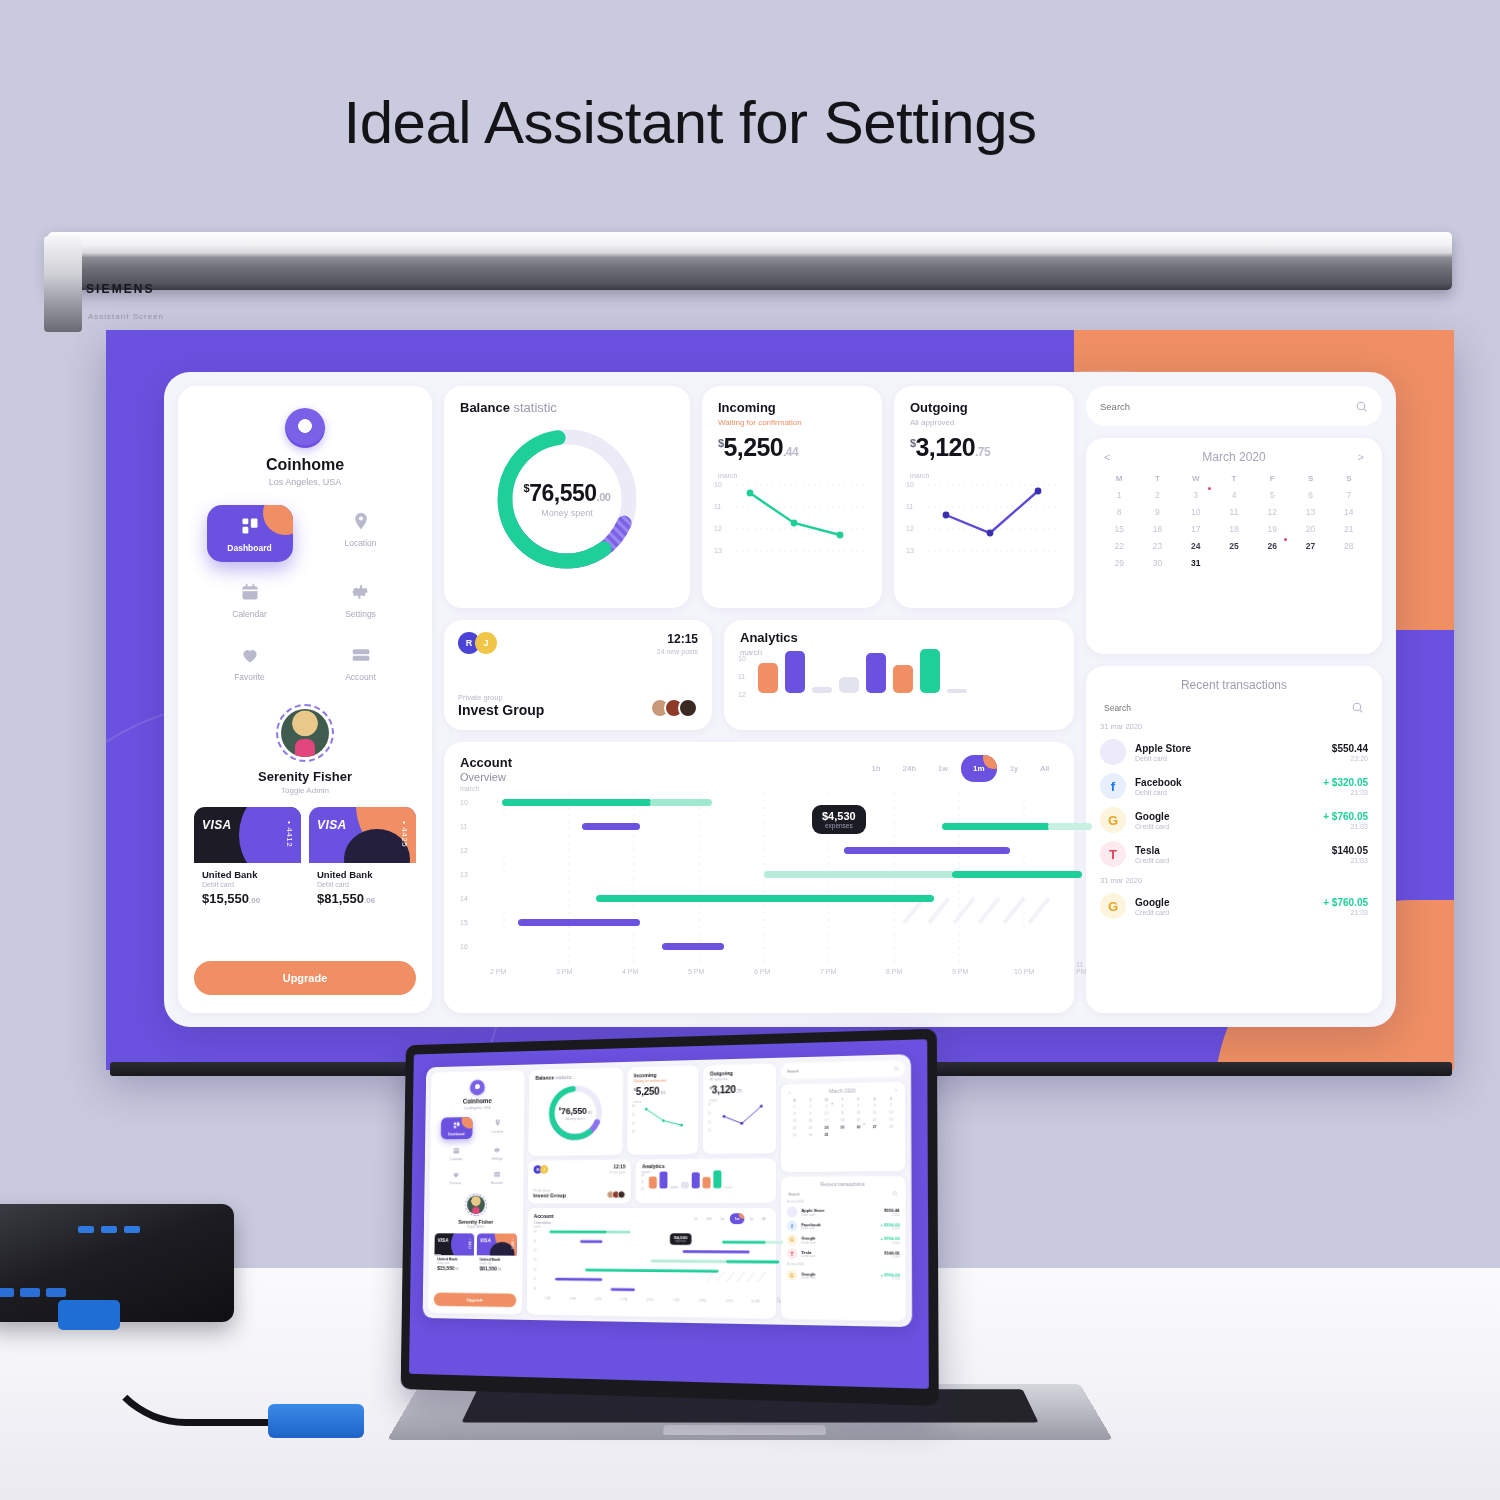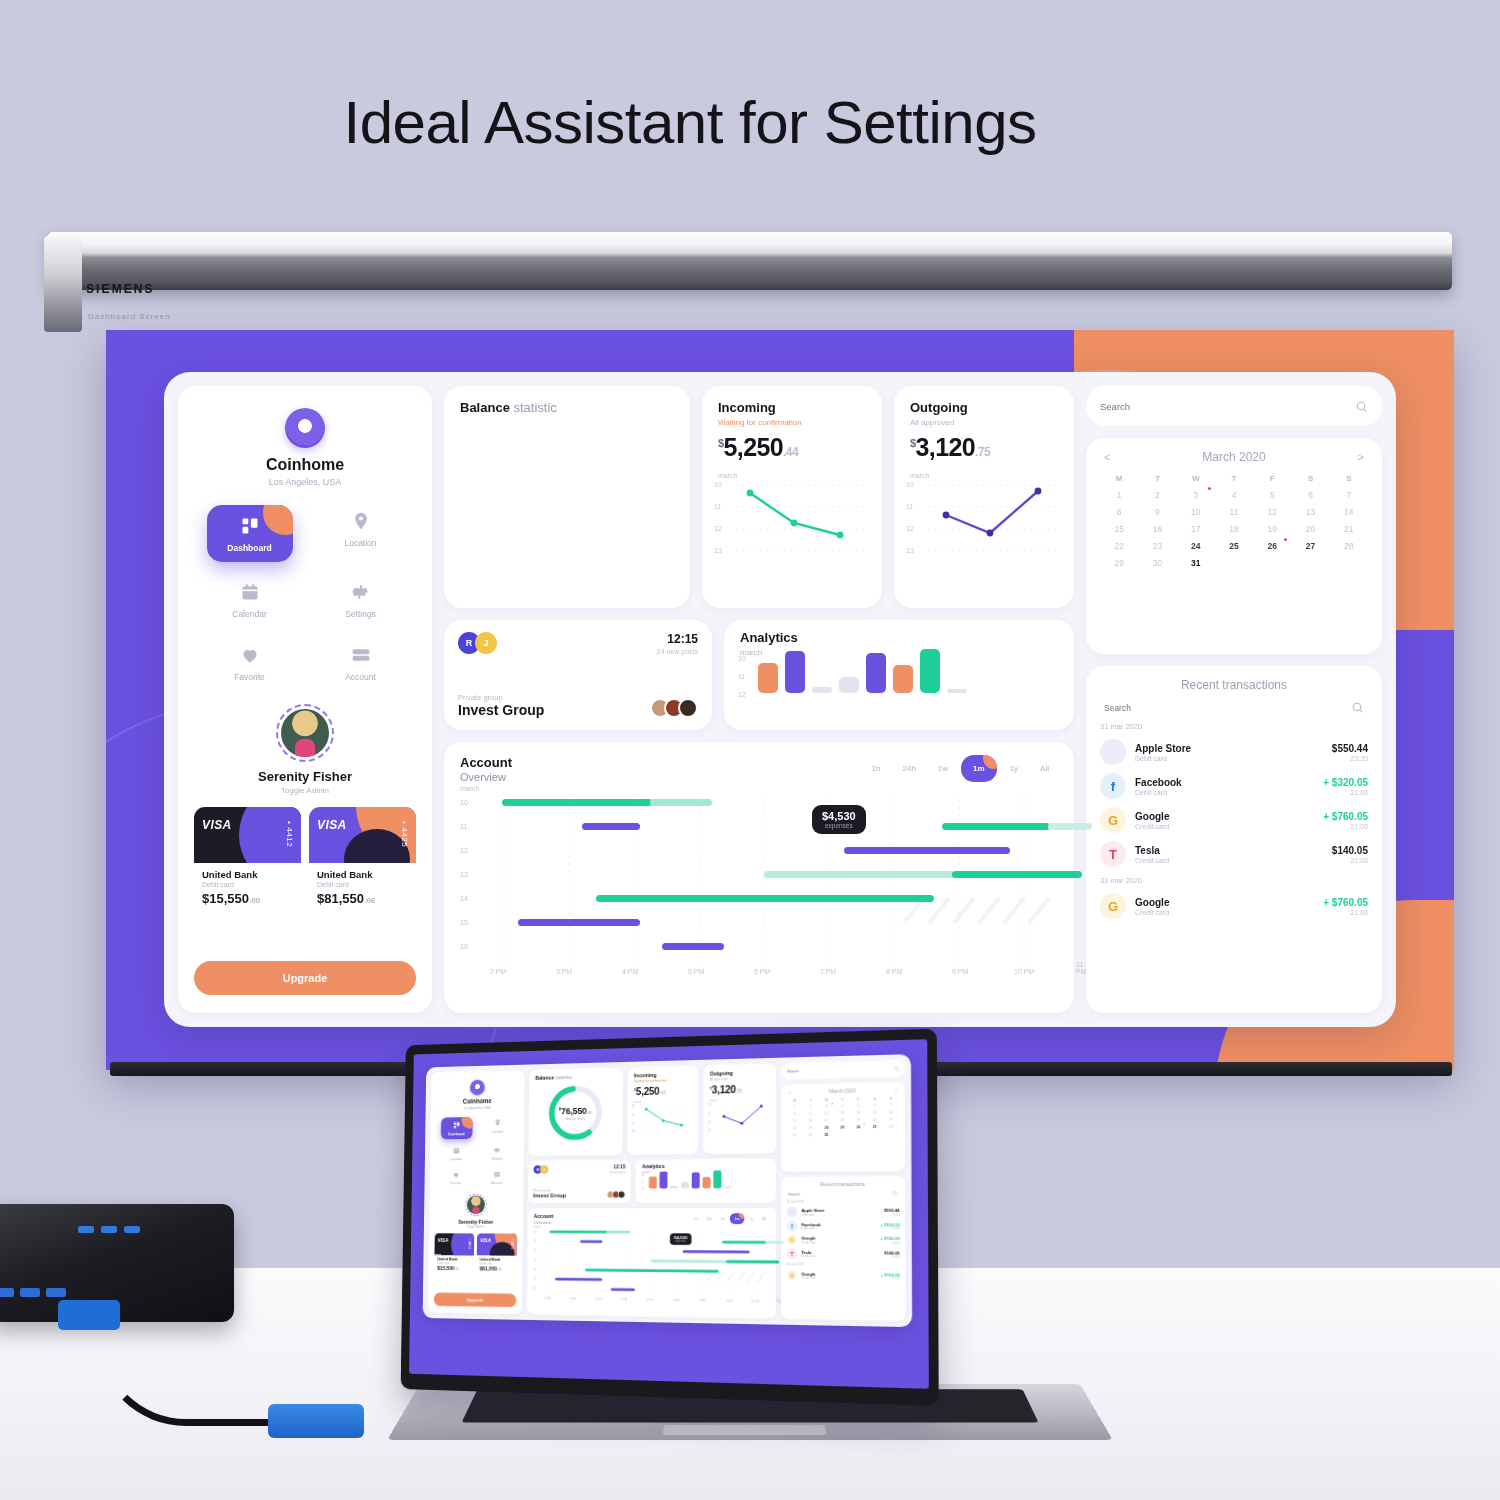--- a/index.html
+++ b/index.html
@@ -355,21 +355,21 @@
   }
 </style>
 </head>
 <body>
 
 <div class="hero-title">Ideal Assistant for Settings</div>
 
 <div class="roller-cap"></div>
 <div class="screen-roller"></div>
 <div class="roller-brand">SIEMENS</div>
-<div class="roller-sub">Dashboard Screen</div>
+<div class="roller-sub">Assistant Screen</div>
 <div class="screen-bottom-bar"></div>
 
 <div class="screen-canvas">
   <div class="bg-orange"></div>
   <div class="bg-orange2"></div>
   <div class="bg-arc"></div>
   <div class="bg-arc2"></div>
 
   <div class="dash">
 
@@ -470,20 +470,39 @@
 
       <button class="upgrade">Upgrade</button>
     </div>
 
     <div class="center">
 
       <div class="row-top">
 
         <div class="card">
           <div class="ctitle"><span>Balance</span> <span class="lt">statistic</span></div>
+          <div class="donut-wrap">
+            <div class="donut">
+              <svg width="152" height="152" viewBox="0 0 152 152">
+                <defs>
+                  <pattern id="stripes" width="7" height="7" patternTransform="rotate(45)" patternUnits="userSpaceOnUse">
+                    <rect width="7" height="7" fill="#7b61e8"></rect>
+                    <rect width="3.2" height="7" fill="#9d88f0"></rect>
+                  </pattern>
+                </defs>
+                <circle cx="76" cy="76" r="62" fill="none" stroke="#eceaf6" stroke-width="15"></circle>
+                <circle cx="76" cy="76" r="62" fill="none" stroke="url(#stripes)" stroke-width="15" stroke-linecap="round" stroke-dasharray="148 241" stroke-dashoffset="-122"></circle>
+                <circle cx="76" cy="76" r="62" fill="none" stroke="#1ecf99" stroke-width="15" stroke-linecap="round" stroke-dasharray="225 164" stroke-dashoffset="-155"></circle>
+              </svg>
+              <div class="donut-center">
+                <div class="donut-amt"><span class="cur">$</span><span>76,550</span><span class="dec">.00</span></div>
+                <div class="donut-label">Money spent</div>
+              </div>
+            </div>
+          </div>
         </div>
 
         <div class="card">
           <div class="ctitle">Incoming</div>
           <div class="csub warn">Waiting for confirmation</div>
           <div class="big-amt"><span class="cur">$</span><span>5,250</span><span class="dec">.44</span></div>
           <div class="mini-axis-label">march</div>
           <div class="mini-chart">
             <div class="yl" style="top:2px">10</div>
             <div class="yl" style="top:24px">11</div>

